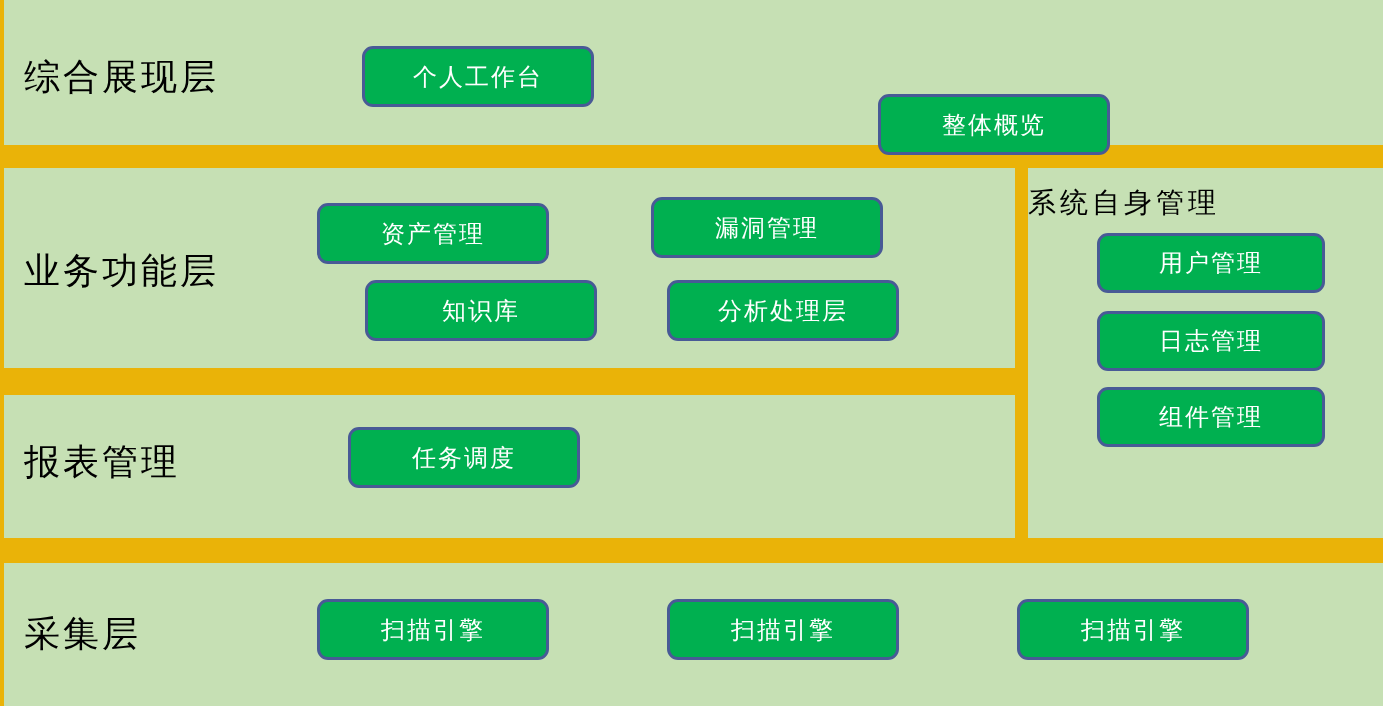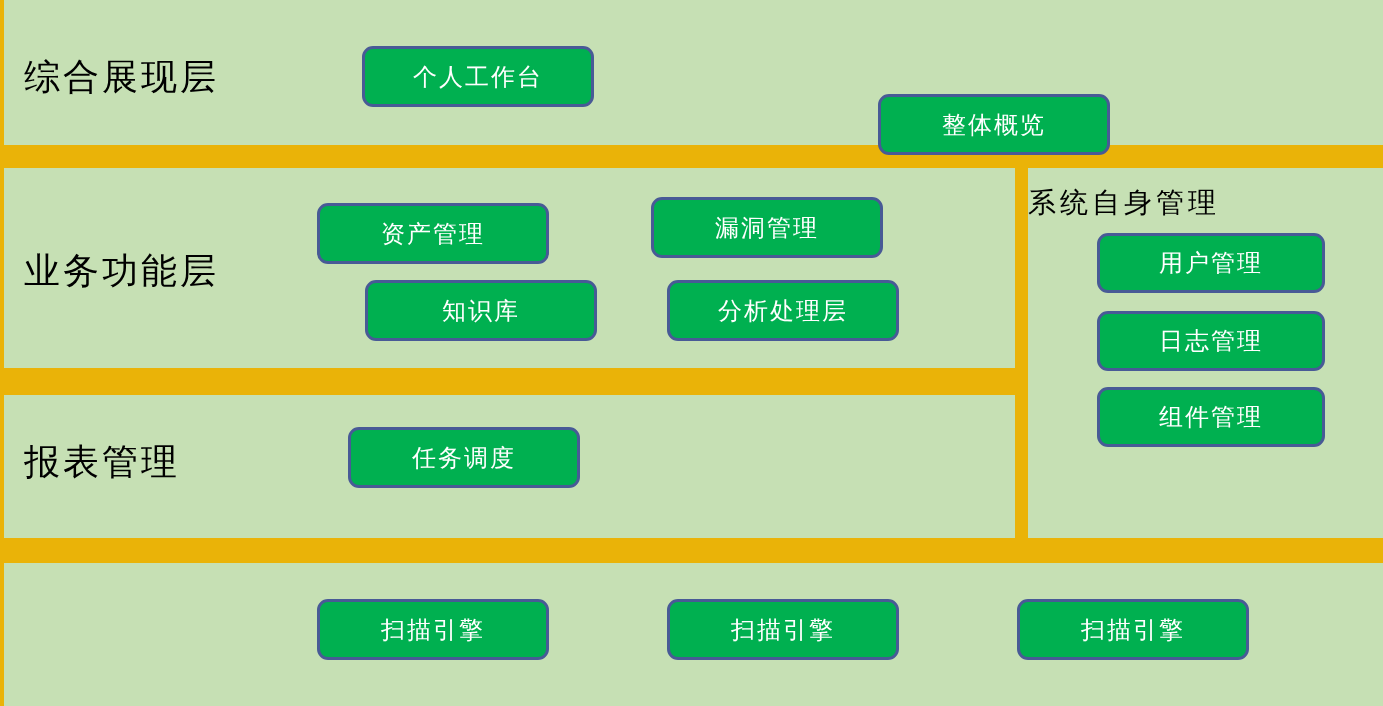--- a/index.html
+++ b/index.html
@@ -64,20 +64,21 @@
 
   <div class="band panel" style="left:1028px; top:168px; width:355px; height:370px;"></div>
 
   <div class="band" style="left:4px; top:395px; width:1011px; height:143px;"></div>
 
   <div class="band" style="left:4px; top:563px; width:1379px; height:143px;"></div>
 
   <div class="band-label" style="left:24px; top:53px;">综合展现层</div>
   <div class="band-label" style="left:24px; top:247px;">业务功能层</div>
   <div class="band-label" style="left:24px; top:438px;">报表管理</div>
+  <div class="band-label" style="left:24px; top:610px;">采集层</div>
 
   <div class="node-btn" style="left:362px; top:46px;">个人工作台</div>
   <div class="node-btn" style="left:878px; top:46px;margin-top:48px;">整体概览</div>
 
   <div class="node-btn" style="left:317px; top:203px;">资产管理</div>
   <div class="node-btn" style="left:651px; top:197px;">漏洞管理</div>
   <div class="node-btn" style="left:317px; top:280px;margin-left:48px;">知识库</div>
   <div class="node-btn" style="left:667px; top:280px;">分析处理层</div>
 
   <div class="node-btn" style="left:317px; top:427px;margin-left:31px;">任务调度</div>

